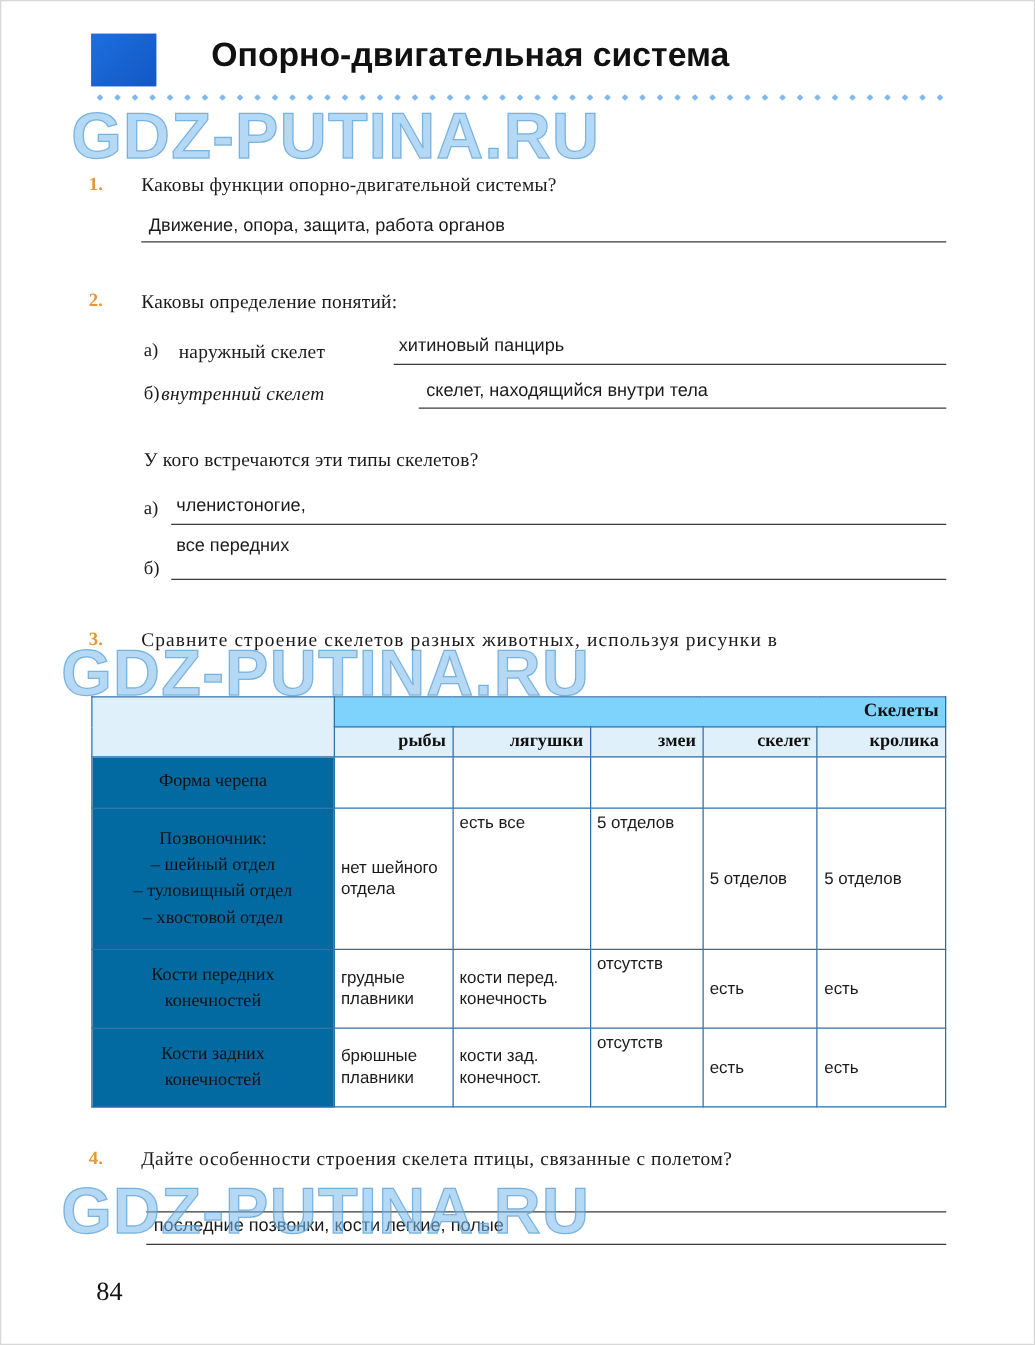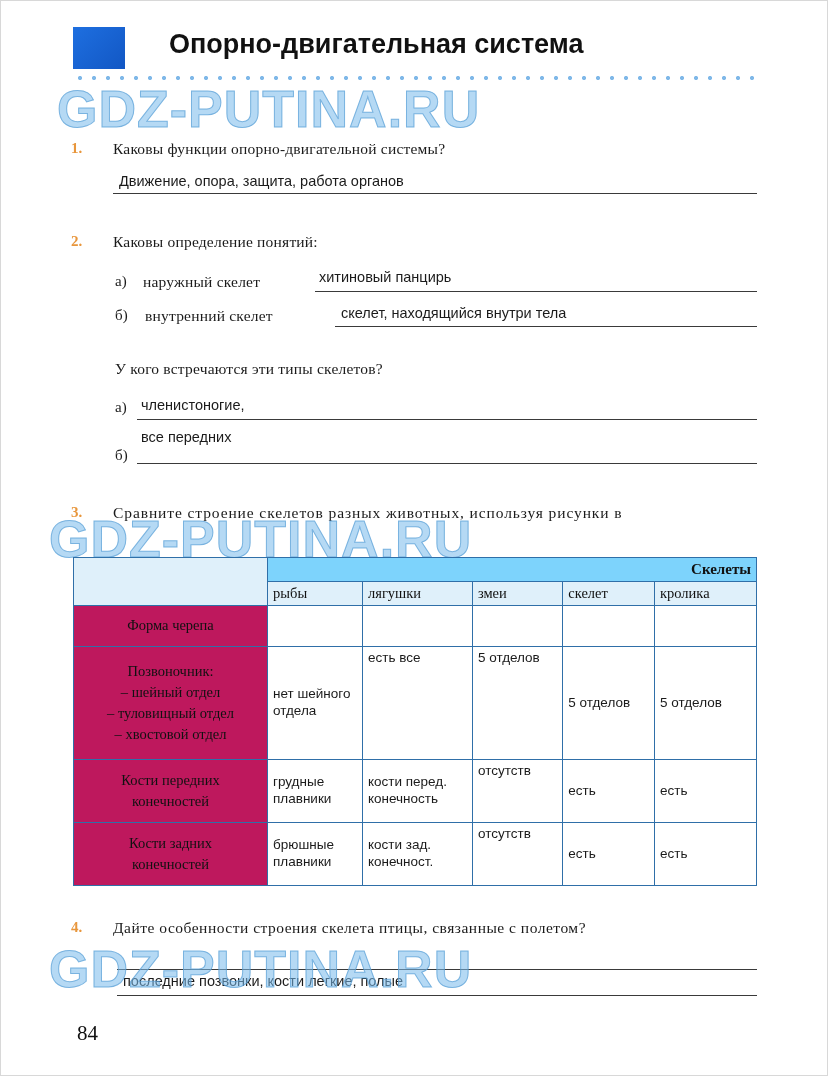--- a/index.html
+++ b/index.html
@@ -120,26 +120,26 @@
     padding: 3px 5px;
   }
   .tbl .hdr {
     background: #7dd3fc;
     text-align: right;
     font-weight: bold;
     font-size: 15px;
   }
   .tbl .hdr2 {
     background: #dff0fa;
-    text-align: left;
-    font-weight: normal;
+    text-align: right;
+    font-weight: bold;
     font-size: 14.5px;
   }
   .tbl .rowlabel {
-    background: #be185d;
+    background: #0369a1;
     text-align: center;
     font-size: 14.5px;
     line-height: 1.45;
   }
   .tbl .cellans {
     font-family: "Liberation Sans", sans-serif;
     font-size: 13.5px;
     color: #1b1b1b;
     line-height: 1.25;
     vertical-align: middle;
@@ -175,21 +175,21 @@
 
   <div class="qnum" style="left:70px; top:232px;">2.</div>
   <div class="qtext" style="left:112px; top:232px;">Каковы определение понятий:</div>
 
   <div class="sublabel" style="left:114px; top:272px;">а)</div>
   <div class="qtext" style="left:142px; top:272px;">наружный скелет</div>
   <div class="answer" style="left:318px; top:268px;">хитиновый панцирь</div>
   <div class="ruleline" style="left:314px; top:290px; width:442px;"></div>
 
   <div class="sublabel" style="left:114px; top:306px;">б)</div>
-  <div class="qtext" style="left:144px; top:306px;">внутренний скелет</div>
+  <div class="qtext" style="left:128px; top:306px;font-style:italic;">внутренний скелет</div>
   <div class="answer" style="left:340px; top:304px;">скелет, находящийся внутри тела</div>
   <div class="ruleline" style="left:334px; top:325px; width:422px;"></div>
 
   <div class="qtext" style="left:114px; top:359px;">У кого встречаются эти типы скелетов?</div>
 
   <div class="sublabel" style="left:114px; top:398px;">а)</div>
   <div class="answer" style="left:140px; top:396px;">членистоногие,</div>
   <div class="ruleline" style="left:136px; top:418px; width:620px;"></div>
 
   <div class="sublabel" style="left:114px; top:446px;">б)</div>

